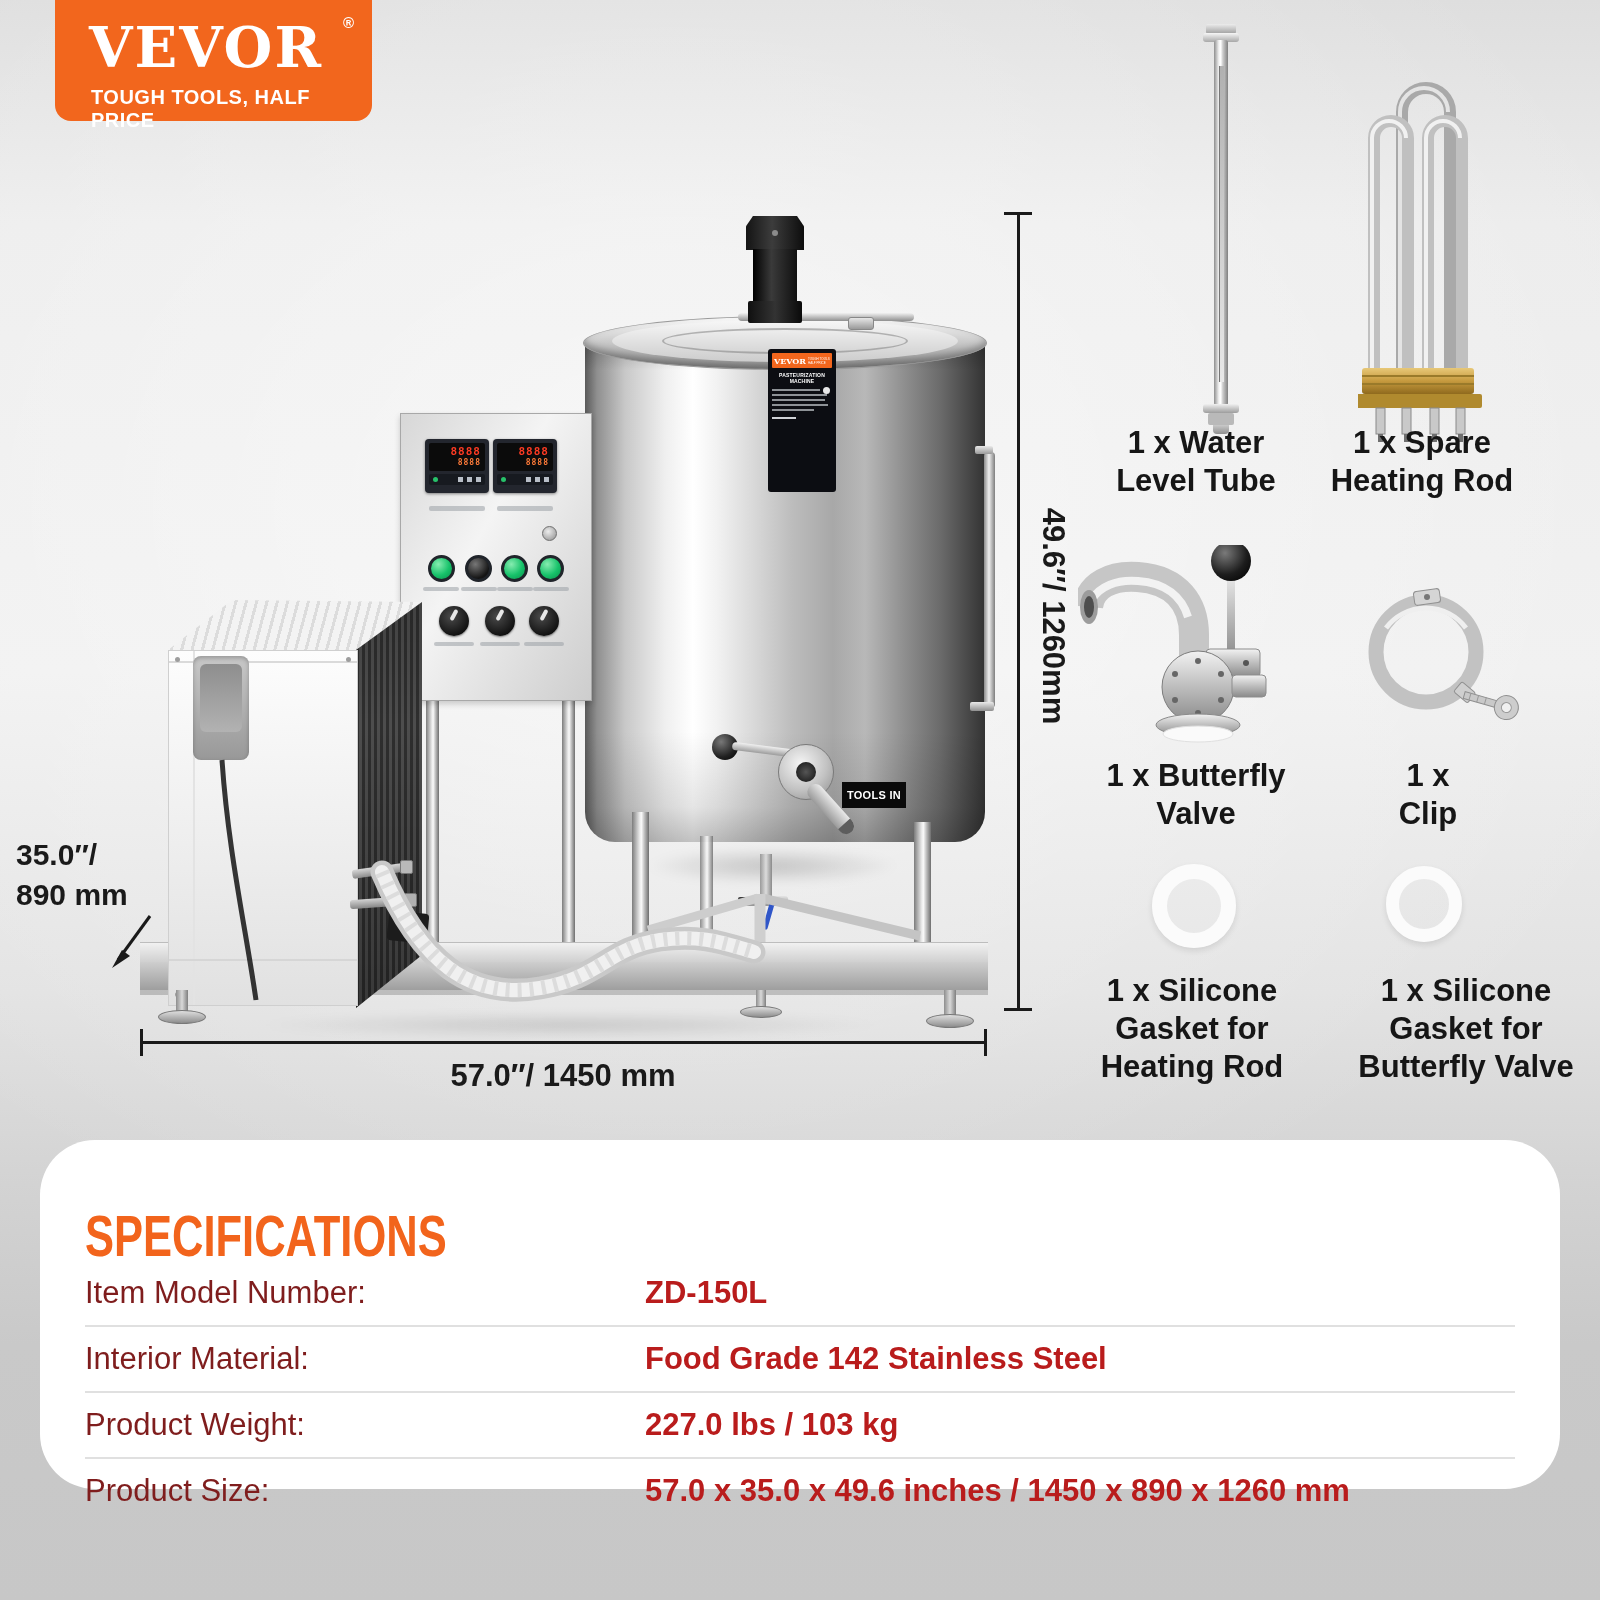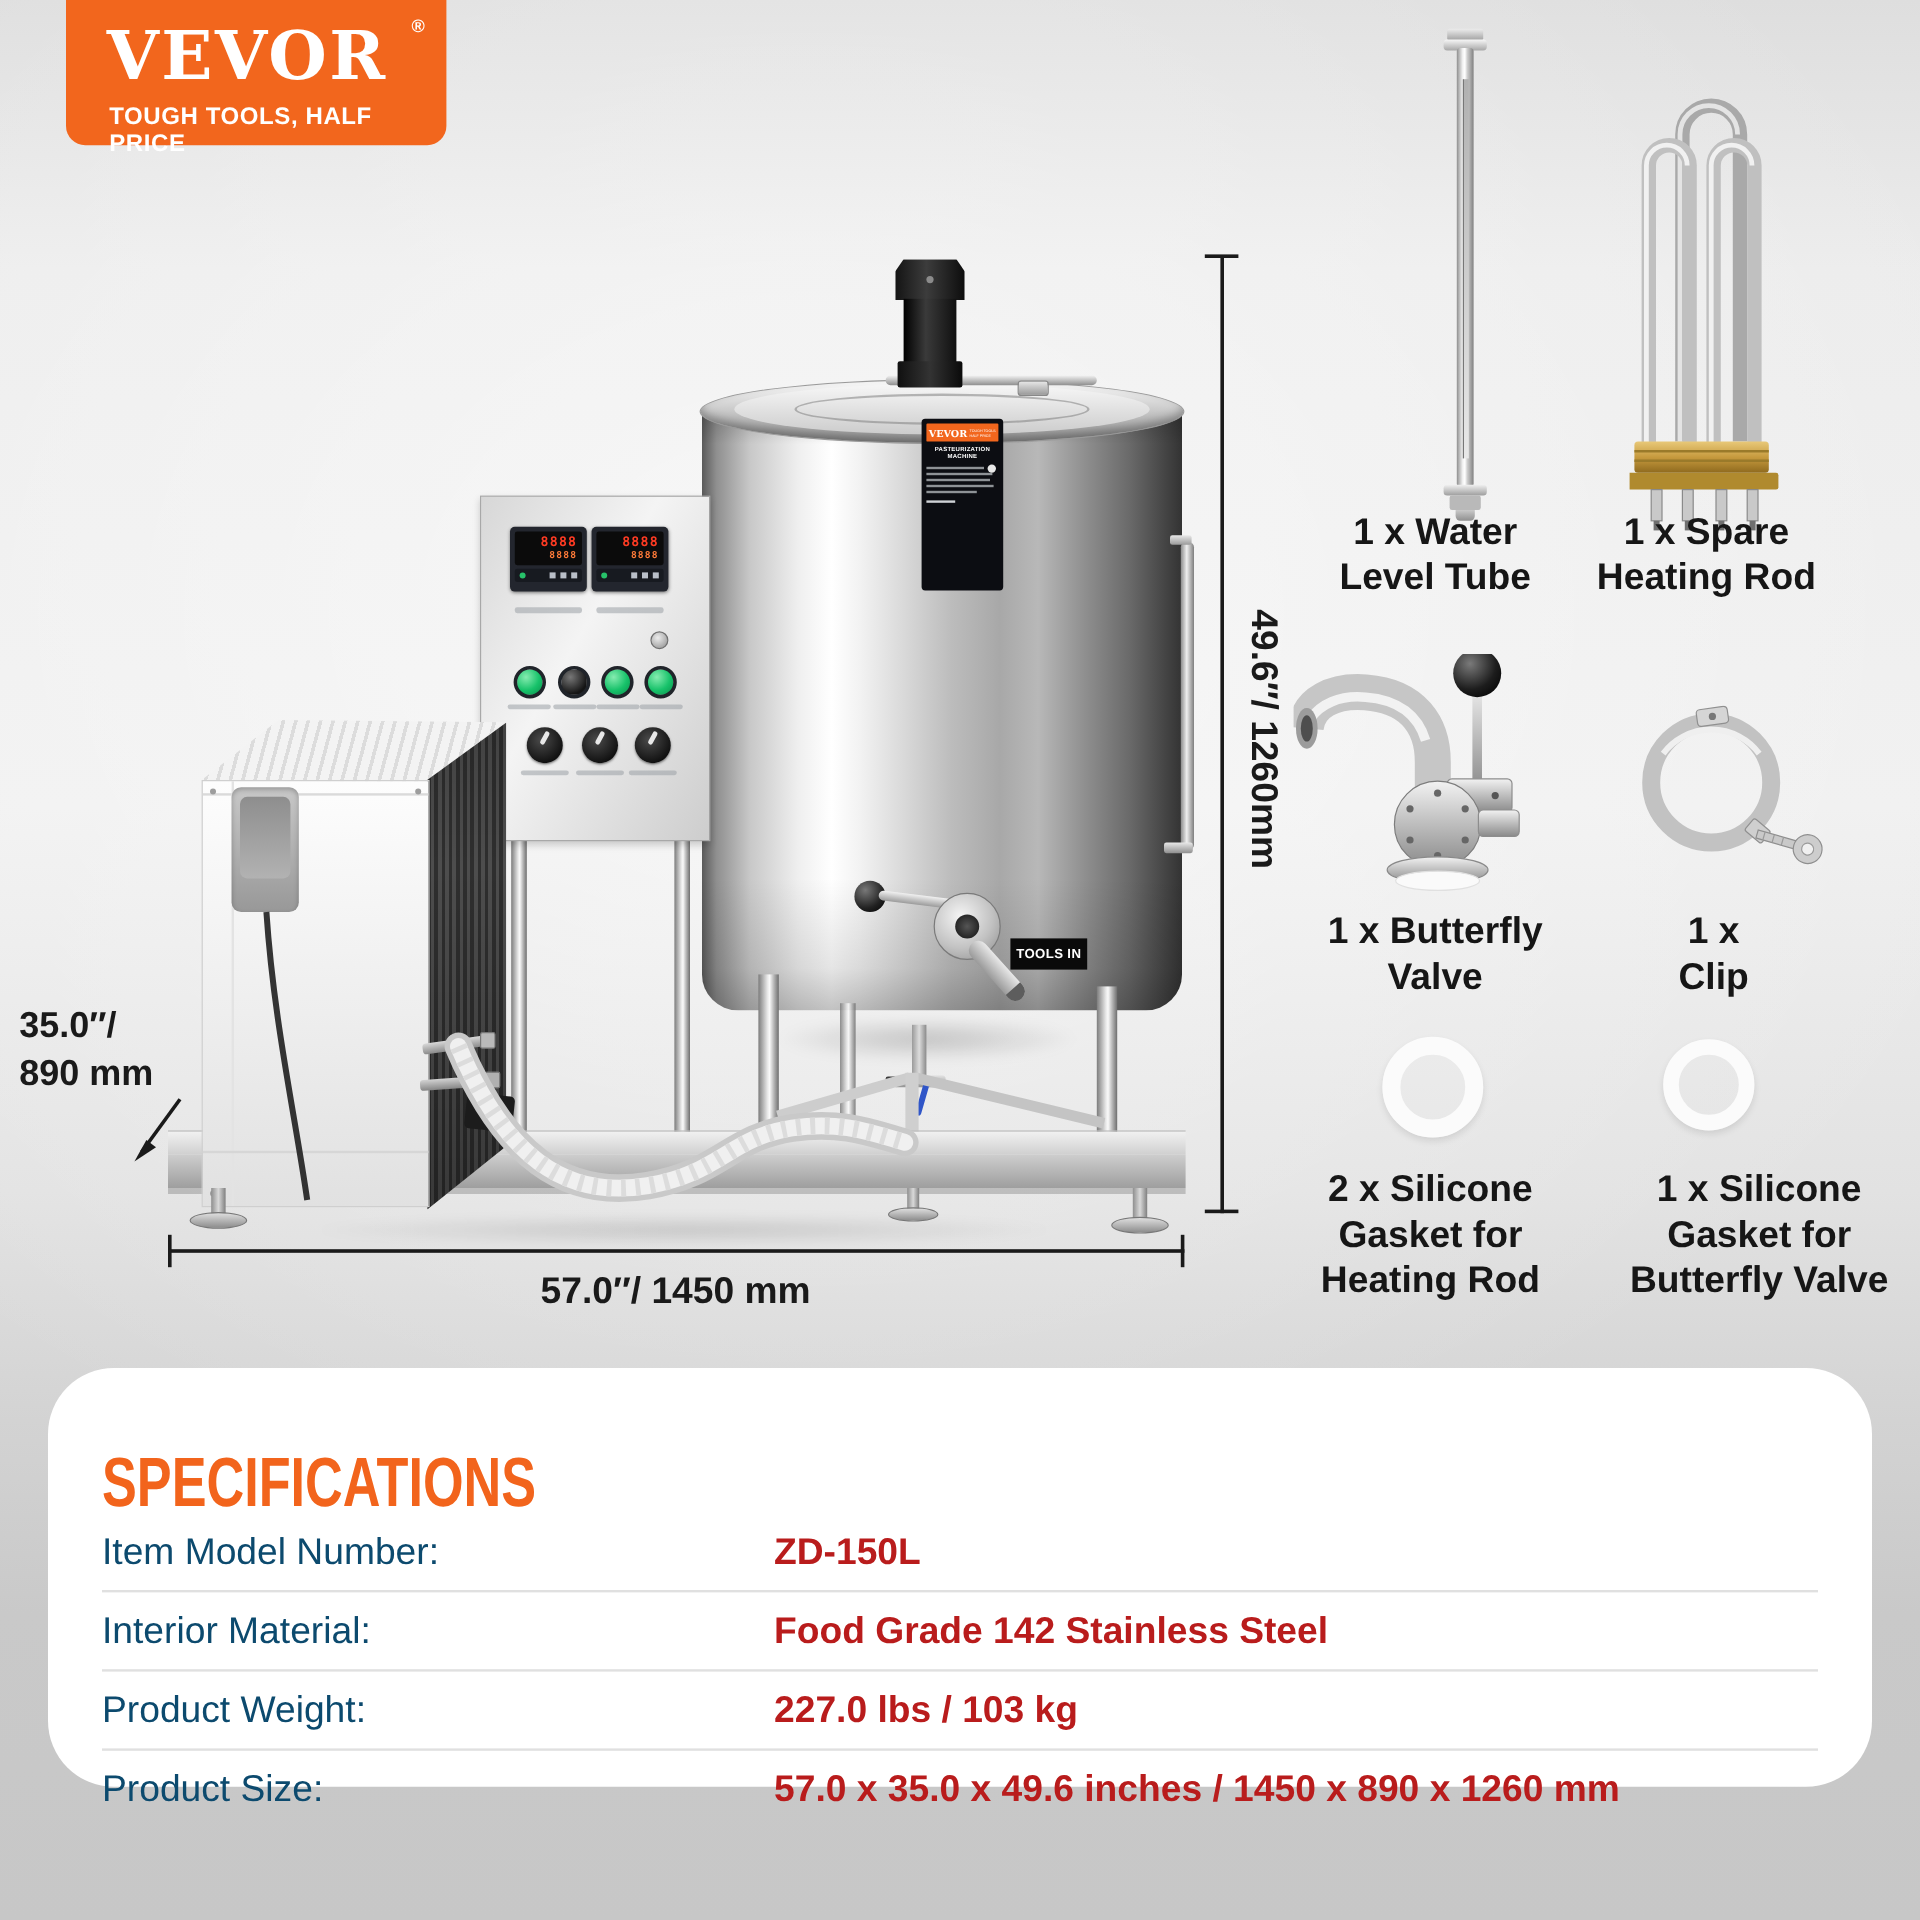--- a/index.html
+++ b/index.html
@@ -22,21 +22,21 @@
   .keys b{position:absolute;top:3px;left:4px;width:5px;height:5px;background:#27c26a;border-radius:50%;}
   .btn{position:absolute;width:27px;height:27px;border-radius:50%;border:3px solid #20242a;box-sizing:border-box;}
   .btn.green{background:radial-gradient(circle at 35% 30%,#86ecb0,#17c26a 55%,#0b8f4c);}
   .btn.black{background:radial-gradient(circle at 35% 30%,#777,#151515 70%);}
   .knob{position:absolute;width:30px;height:30px;border-radius:50%;background:radial-gradient(circle at 40% 35%,#4a4a4a,#0f0f0f 75%);box-shadow:0 1px 2px rgba(0,0,0,.5);}
   .knob::after{content:"";position:absolute;left:13px;top:3px;width:4px;height:12px;background:#e8e8e8;border-radius:2px;transform:rotate(28deg);}
   .foot-stem{position:absolute;background:linear-gradient(90deg,#8e8e8e,#d9d9d9,#7f7f7f);}
   .foot-disc{position:absolute;border-radius:50%;background:linear-gradient(180deg,#dedede,#8d8d8d);border:1px solid #777;box-sizing:border-box;}
   .gasket{position:absolute;border-radius:50%;background:transparent;box-shadow:0 3px 6px rgba(0,0,0,.10);}
   .spec-row{display:flex;align-items:center;height:64px;}
-  .spec-row .lbl{width:560px;font-size:31px;color:#0c4a6e;}
+  .spec-row .lbl{width:560px;font-size:31px;color:#7f1d1d;}
   .spec-row .val{font-size:31px;font-weight:bold;color:#b91c1c;}
   .divided{border-bottom:2px solid #e0e0e0;}
 </style>
 </head>
 <body>
 
 <div id="canvas">
 
   <div class="abs" style="left:150px;top:1008px;width:840px;height:34px;background:radial-gradient(50% 50% at 50% 50%,rgba(0,0,0,.13),rgba(0,0,0,0) 75%);filter:blur(4px);"></div>
   <div class="abs" style="left:605px;top:842px;width:335px;height:48px;background:radial-gradient(50% 50% at 50% 50%,rgba(0,0,0,.18),rgba(0,0,0,0) 75%);filter:blur(5px);"></div>
@@ -303,21 +303,21 @@
     </g>
   </svg>
 
   <div class="gasket" style="left:1152px;top:864px;width:84px;height:84px;border:15px solid #fbfbfb;box-sizing:border-box;"></div>
   <div class="gasket" style="left:1386px;top:866px;width:76px;height:76px;border:13px solid #fbfbfb;box-sizing:border-box;"></div>
 
   <div class="abs acc-label" style="left:1091px;top:424px;width:210px;">1 x Water Level Tube</div>
   <div class="abs acc-label" style="left:1292px;top:424px;width:260px;">1 x Spare Heating Rod</div>
   <div class="abs acc-label" style="left:1081px;top:757px;width:230px;">1 x Butterfly Valve</div>
   <div class="abs acc-label" style="left:1378px;top:757px;width:100px;">1 x Clip</div>
-  <div class="abs acc-label" style="left:1067px;top:972px;width:250px;">2 x Silicone Gasket for Heating Rod</div>
+  <div class="abs acc-label" style="left:1067px;top:972px;width:250px;">1 x Silicone Gasket for Heating Rod</div>
   <div class="abs acc-label" style="left:1336px;top:972px;width:260px;">1 x Silicone Gasket for Butterfly Valve</div>
 
   <div class="abs" style="left:40px;top:1140px;width:1520px;height:349px;background:#ffffff;border-radius:55px;">
     <div class="abs" style="left:45px;top:62px;">
       <span style="display:inline-block;transform:scaleX(.75);transform-origin:left center;font-size:58px;font-weight:bold;color:#f2641c;letter-spacing:0;">SPECIFICATIONS</span>
     </div>
     <div class="abs" style="left:45px;top:121px;width:1430px;">
       <div class="spec-row divided">
         <div class="lbl">Item Model Number:</div>
         <div class="val">ZD-150L</div>

